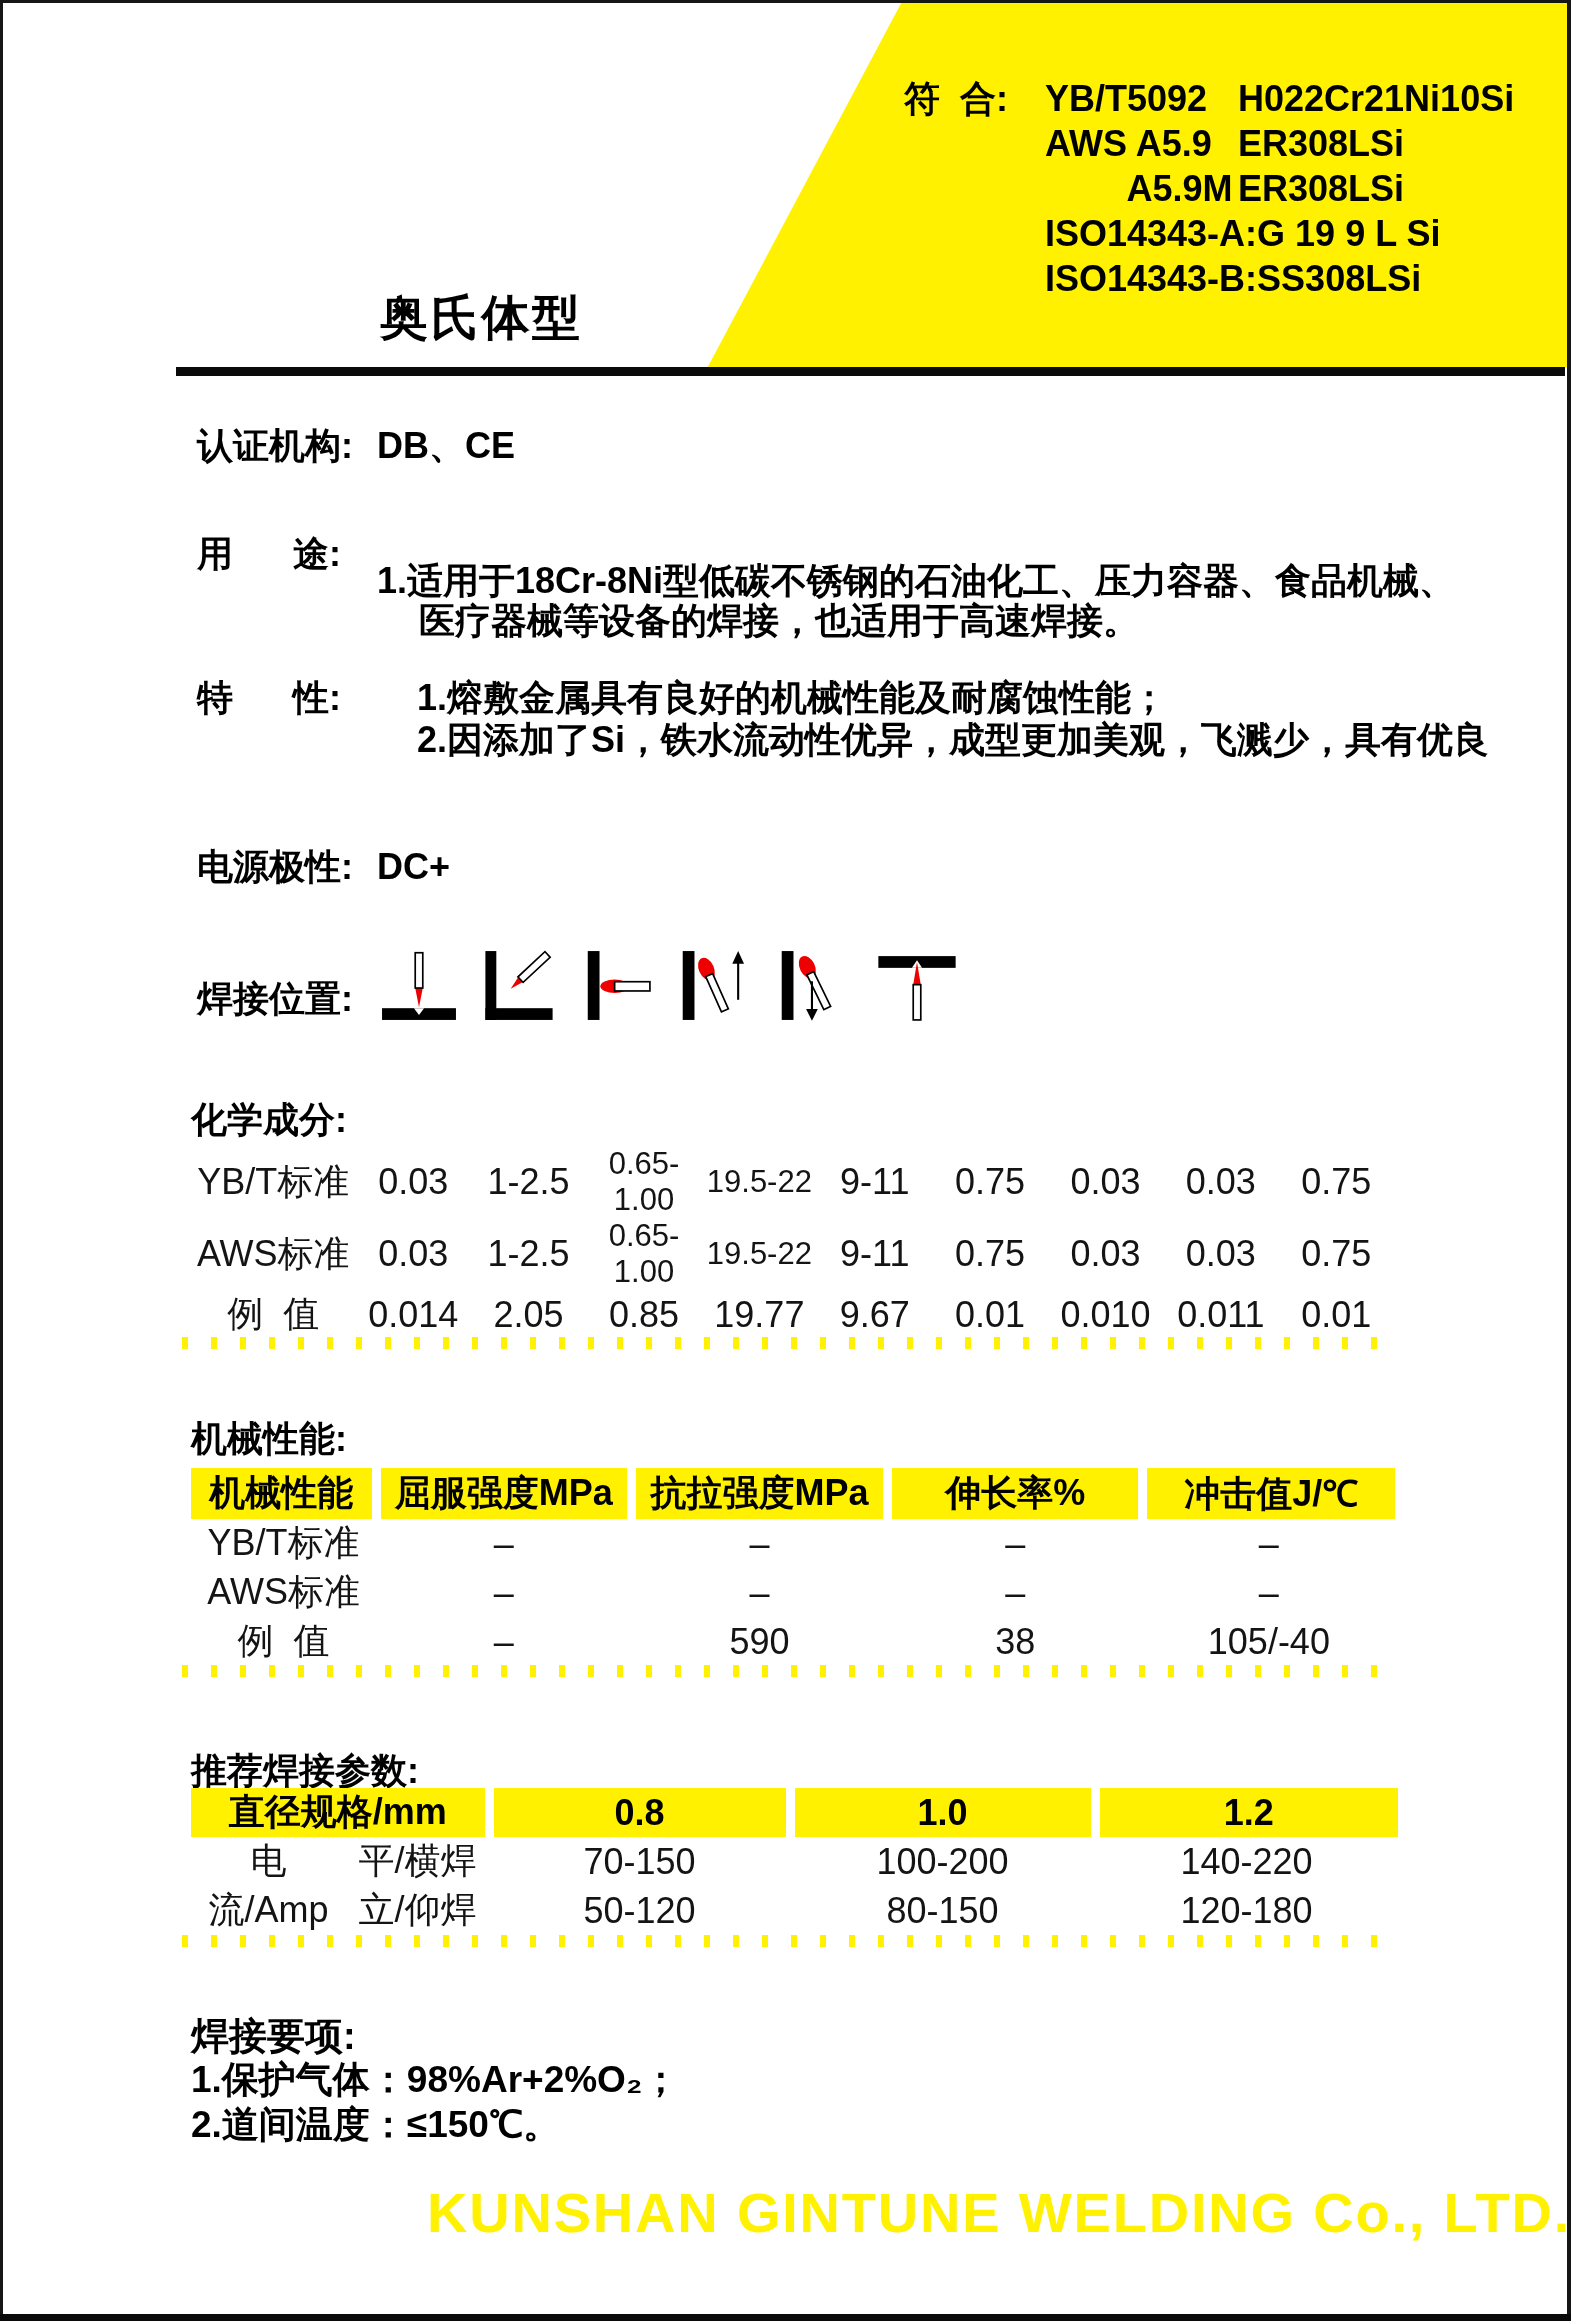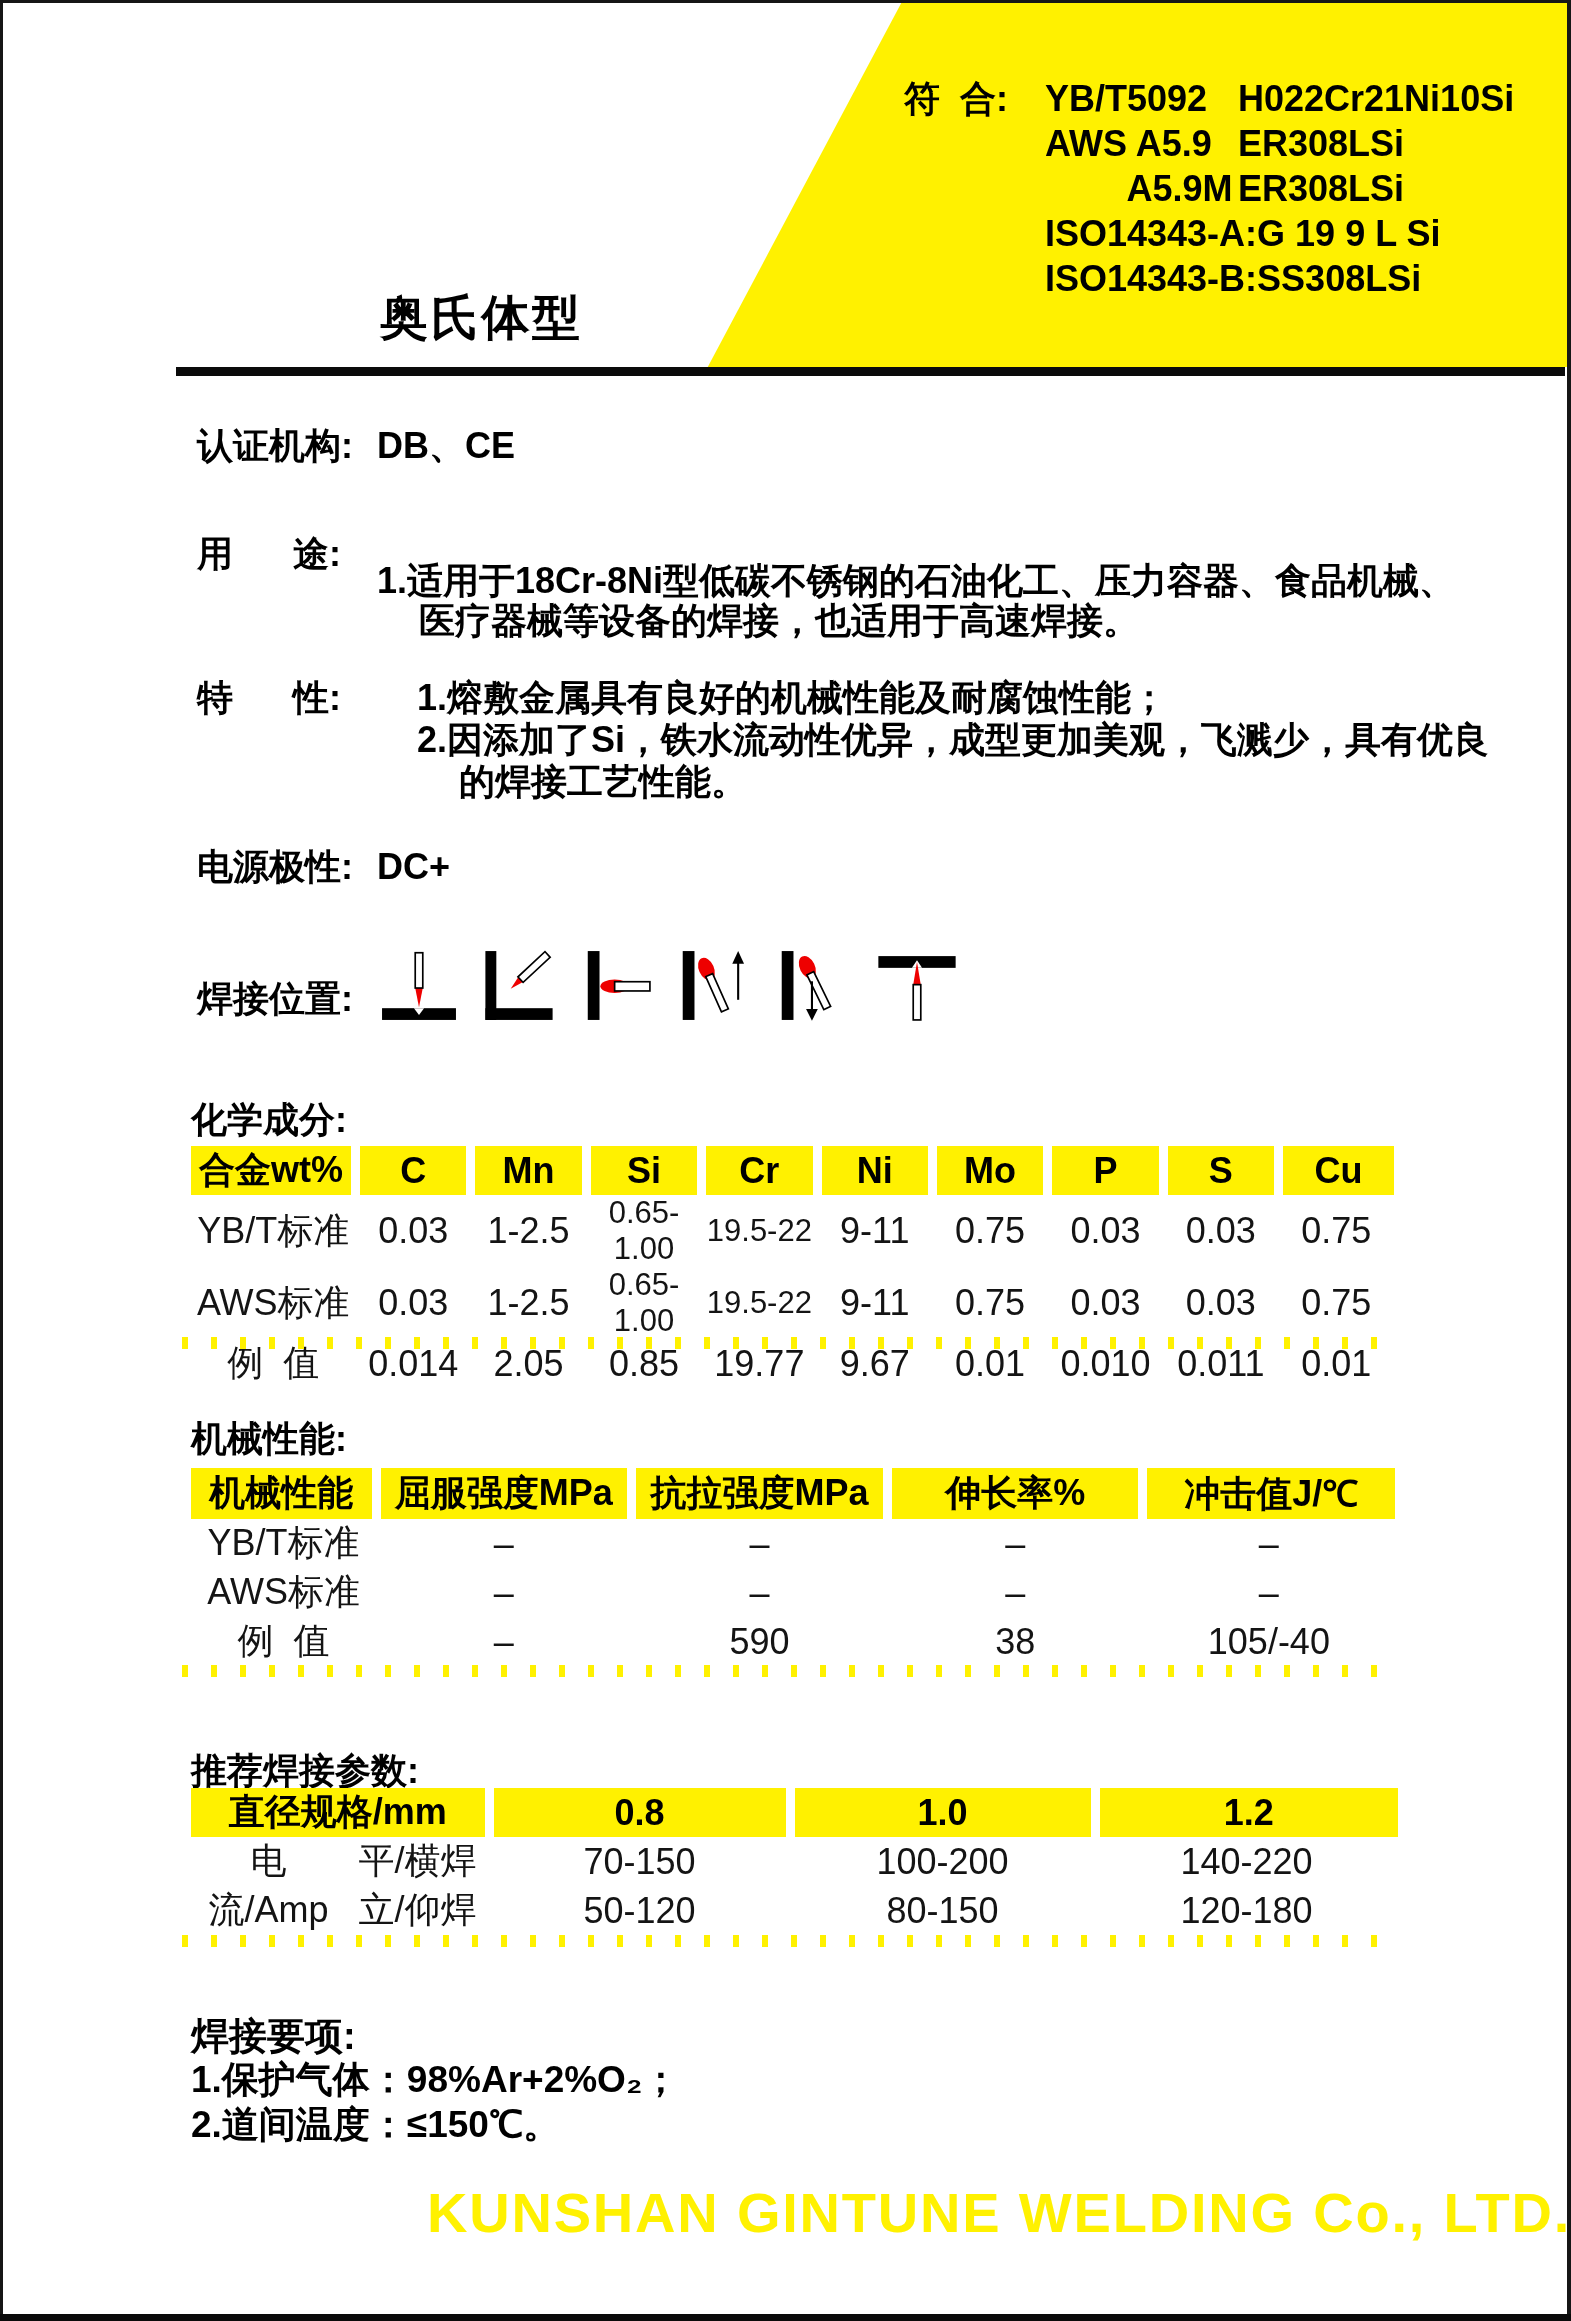--- a/index.html
+++ b/index.html
@@ -137,21 +137,20 @@
       <div>1.适用于18Cr-8Ni型低碳不锈钢的石油化工、压力容器、食品机械、</div>
       <div class="indent">医疗器械等设备的焊接，也适用于高速焊接。</div>
     </div>
   </div>
 
   <div class="section" style="top:677px;gap:40px;">
     <span class="sec-label">特      性:</span>
     <div class="sec-content">
       <div>1.熔敷金属具有良好的机械性能及耐腐蚀性能；</div>
       <div>2.因添加了Si，铁水流动性优异，成型更加美观，飞溅少，具有优良</div>
-      <div class="indent">的焊接工艺性能。</div>
     </div>
   </div>
 
   <div class="section" style="top:846px;">
     <span class="sec-label">电源极性:</span>
     <span class="sec-content">DC+</span>
   </div>
 
   <div class="positions">
     <span class="sec-label">焊接位置:</span>
@@ -216,32 +215,20 @@
         <col style="width:115px;">
         <col style="width:115px;">
         <col style="width:115px;">
       <col style="width:115px;">
         <col style="width:115px;">
         <col style="width:115px;">
         <col style="width:115px;">
         <col style="width:115px;">
     </colgroup>
     <tbody>
-        <tr>
-      <th>合金wt%</th>
-      <th class="gap">C</th>
-      <th class="gap">Mn</th>
-      <th class="gap">Si</th>
-      <th class="gap">Cr</th>
-      <th class="gap">Ni</th>
-      <th class="gap">Mo</th>
-      <th class="gap">P</th>
-      <th class="gap">S</th>
-      <th class="gap">Cu</th>
-    </tr>
     <tr>
       <td>YB/T标准</td>
       <td>0.03</td>
       <td>1-2.5</td>
       <td class="small">0.65-1.00</td>
       <td class="small">19.5-22</td>
       <td>9-11</td>
       <td>0.75</td>
       <td>0.03</td>
       <td>0.03</td>

